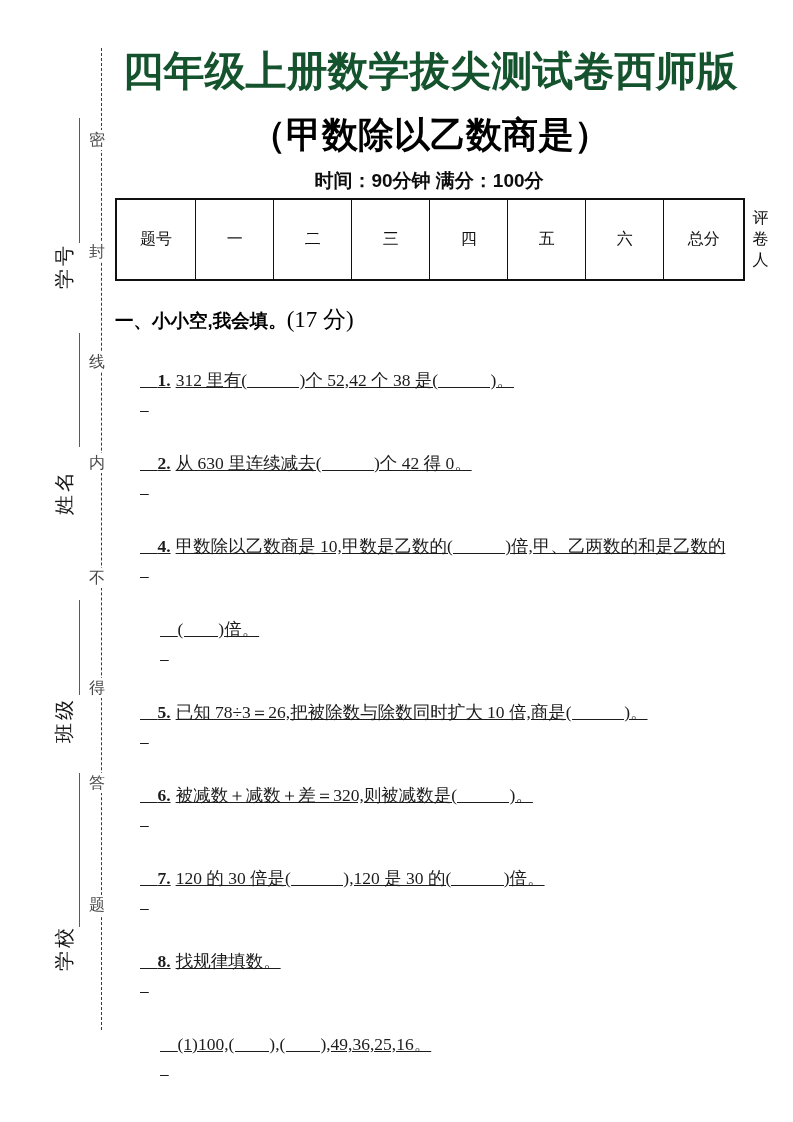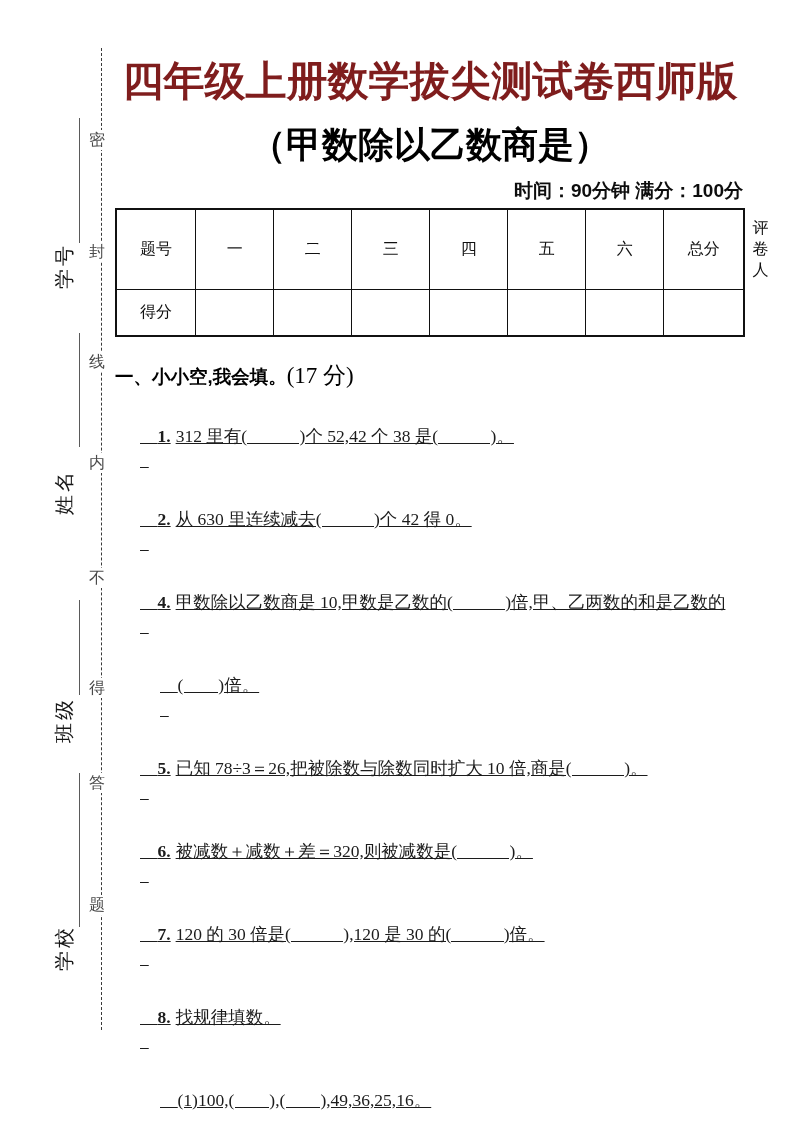--- a/index.html
+++ b/index.html
@@ -26,28 +26,28 @@
   }
 
   
   .content { position:absolute; left:115px; top:40px; width:630px; }
 
   .title, .subtitle, .meta, .sec-heading .hmain {
     font-family:"Liberation Sans","DejaVu Sans",sans-serif;
   }
   .title {
     font-weight:900; font-size:41px; line-height:52px; text-align:center;
-    color:#7f1d1d; margin:15px 0 0 0;
+    color:#14532d; margin:5px 0 0 0;
   }
   .subtitle {
     font-weight:900; font-size:36px; line-height:50px; text-align:center;
     color:#000; margin:13px 0 0 0;
   }
   .meta {
-    font-weight:700; font-size:19px; line-height:26px; text-align:right;
+    font-weight:700; font-size:19px; line-height:26px; text-align:center;
     color:#0d0d0d; margin-top:8px; padding-right:2px;
   }
 
   table.score {
     border-collapse:collapse; width:100%; margin-top:4px;
     table-layout:fixed; border:2px solid #111;
   }
   table.score th, table.score td {
     border:1.5px solid #111; height:29px; padding:8px;
     text-align:center; vertical-align:middle;
@@ -101,31 +101,20 @@
       <th style="width:10.8%">题号</th>
       <th style="width:10.6%">一</th>
       <th style="width:10.6%">二</th>
       <th style="width:10.6%">三</th>
       <th style="width:10.6%">四</th>
       <th style="width:10.6%">五</th>
       <th style="width:10.6%">六</th>
       <th style="width:11.0%">总分</th>
       <th>评卷人</th>
     </tr>
-    <tr>
-      <td>得分</td>
-      <td></td>
-      <td></td>
-      <td></td>
-      <td></td>
-      <td></td>
-      <td></td>
-      <td></td>
-      <td></td>
-    </tr>
   </tbody>
     </table>
 
   <div class="sec-heading">
     <span class="hmain">一、小小空,我会填。</span><span class="hpts">(17 分)</span>
   </div>
 
   <div class="qline">
     <span class="qnum">1.</span><span>312 里有(            )个 52,42 个 38 是(            )。</span>
   </div>

